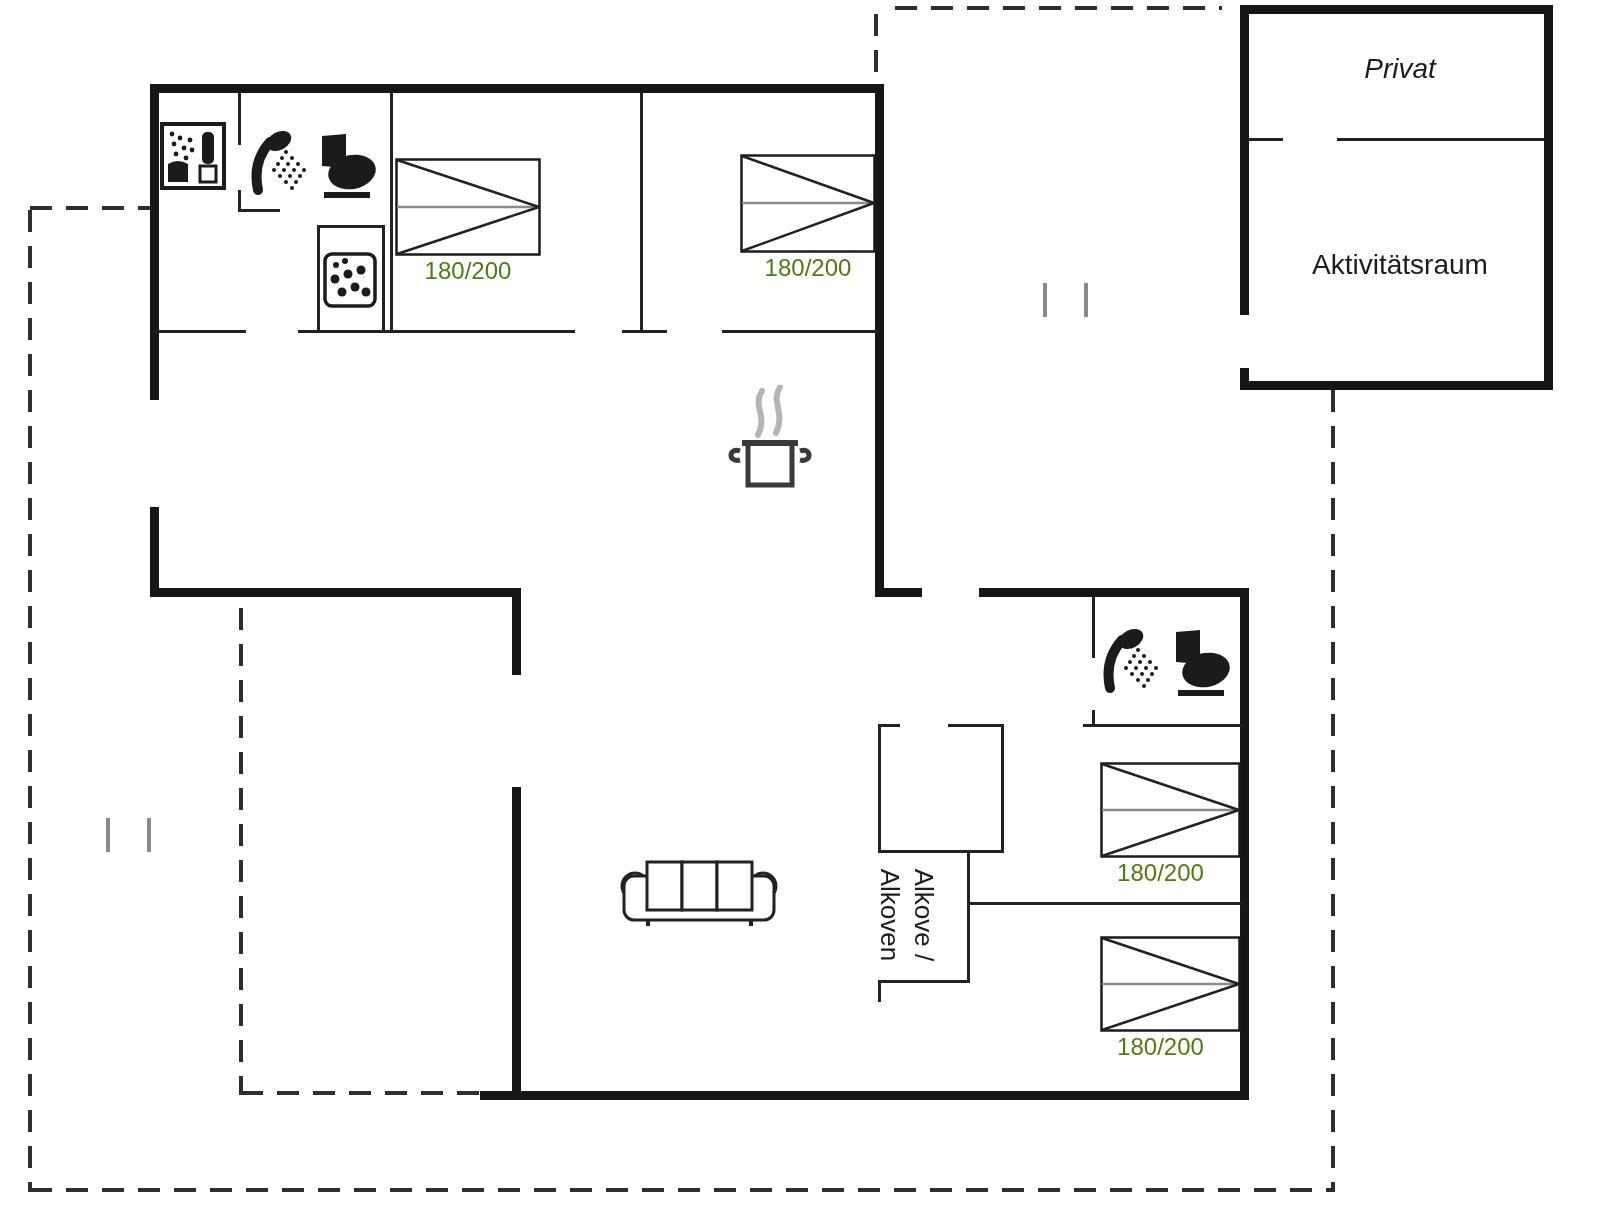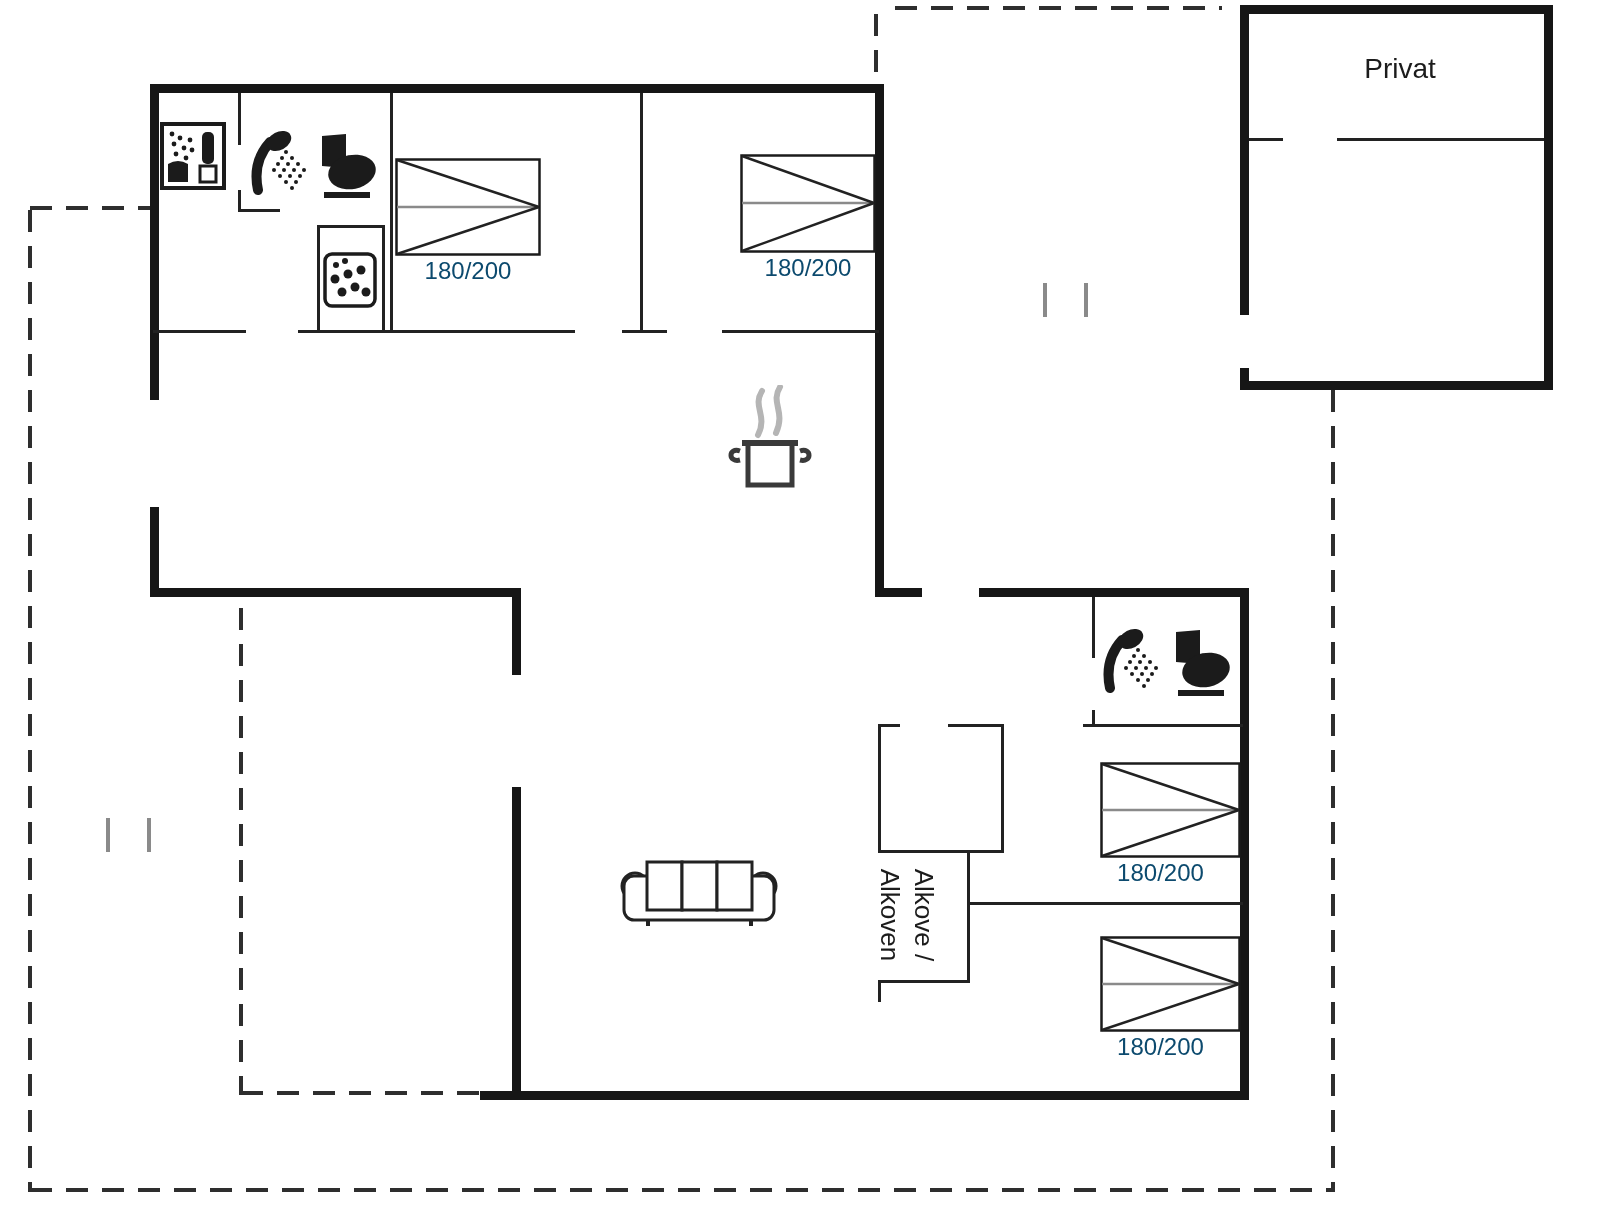--- a/index.html
+++ b/index.html
@@ -7,21 +7,21 @@
         font-family:"Liberation Sans", sans-serif;color:#1b1b1b;}
   .wt{position:absolute;background:#161616;}          
   .wn{position:absolute;background:#222222;}          
   .dash-h{position:absolute;height:4px;
      background:repeating-linear-gradient(90deg,#2e2e2e 0 22px,transparent 22px 36px);}
   .dash-v{position:absolute;width:4px;
      background:repeating-linear-gradient(180deg,#2e2e2e 0 22px,transparent 22px 36px);}
   .tick{position:absolute;width:4px;height:34px;background:#8a8a8a;}
   .icon{position:absolute;}
   .lbl{position:absolute;text-align:center;font-size:28px;line-height:34px;color:#1c1c1c;}
-  .bedlbl{position:absolute;text-align:center;font-size:24px;line-height:26px;color:#0c4a6e;}
+  .bedlbl{position:absolute;text-align:center;font-size:24px;line-height:26px;color:#4d7c0f;}
   .alcove-lbl{position:absolute;left:825px;top:879px;width:160px;height:72px;
      transform:rotate(90deg);transform-origin:center;text-align:center;
      font-size:26px;line-height:34px;color:#1c1c1c;}
 </style>
 </head>
 <body>
 
 <div class="plan">
 
   <div class="wt" style="left:150px;top:84px;width:734px;height:9px;"></div>
@@ -220,20 +220,21 @@
   <div class="bedlbl" style="left:1090px;top:860px;width:141px;">180/200</div>
 
   <svg class="icon" style="left:1100px;top:936px;" width="141" height="96" viewBox="0 0 141 96">
     <rect x="1.5" y="1.5" width="138" height="93" fill="#ffffff" stroke="#1b1b1b" stroke-width="2.5"></rect>
     <line x1="2" y1="48" x2="139" y2="48" stroke="#8a8a8a" stroke-width="2.5"></line>
     <line x1="2" y1="2" x2="139" y2="48" stroke="#222" stroke-width="2.5"></line>
     <line x1="2" y1="94" x2="139" y2="48" stroke="#222" stroke-width="2.5"></line>
   </svg>
   <div class="bedlbl" style="left:1090px;top:1034px;width:141px;">180/200</div>
 
-  <div class="lbl" style="left:1300px;top:52px;width:200px;">Privat</div>
+  <div class="lbl" style="left:1300px;top:52px;width:200px;font-style:italic;">Privat</div>
+  <div class="lbl" style="left:1252px;top:248px;width:296px;">Aktivitätsraum</div>
 
   <div class="alcove-lbl">
     <div>Alkove /</div>
     <div>Alkoven</div>
   </div>
 
 </div>
 
 </body></html>

